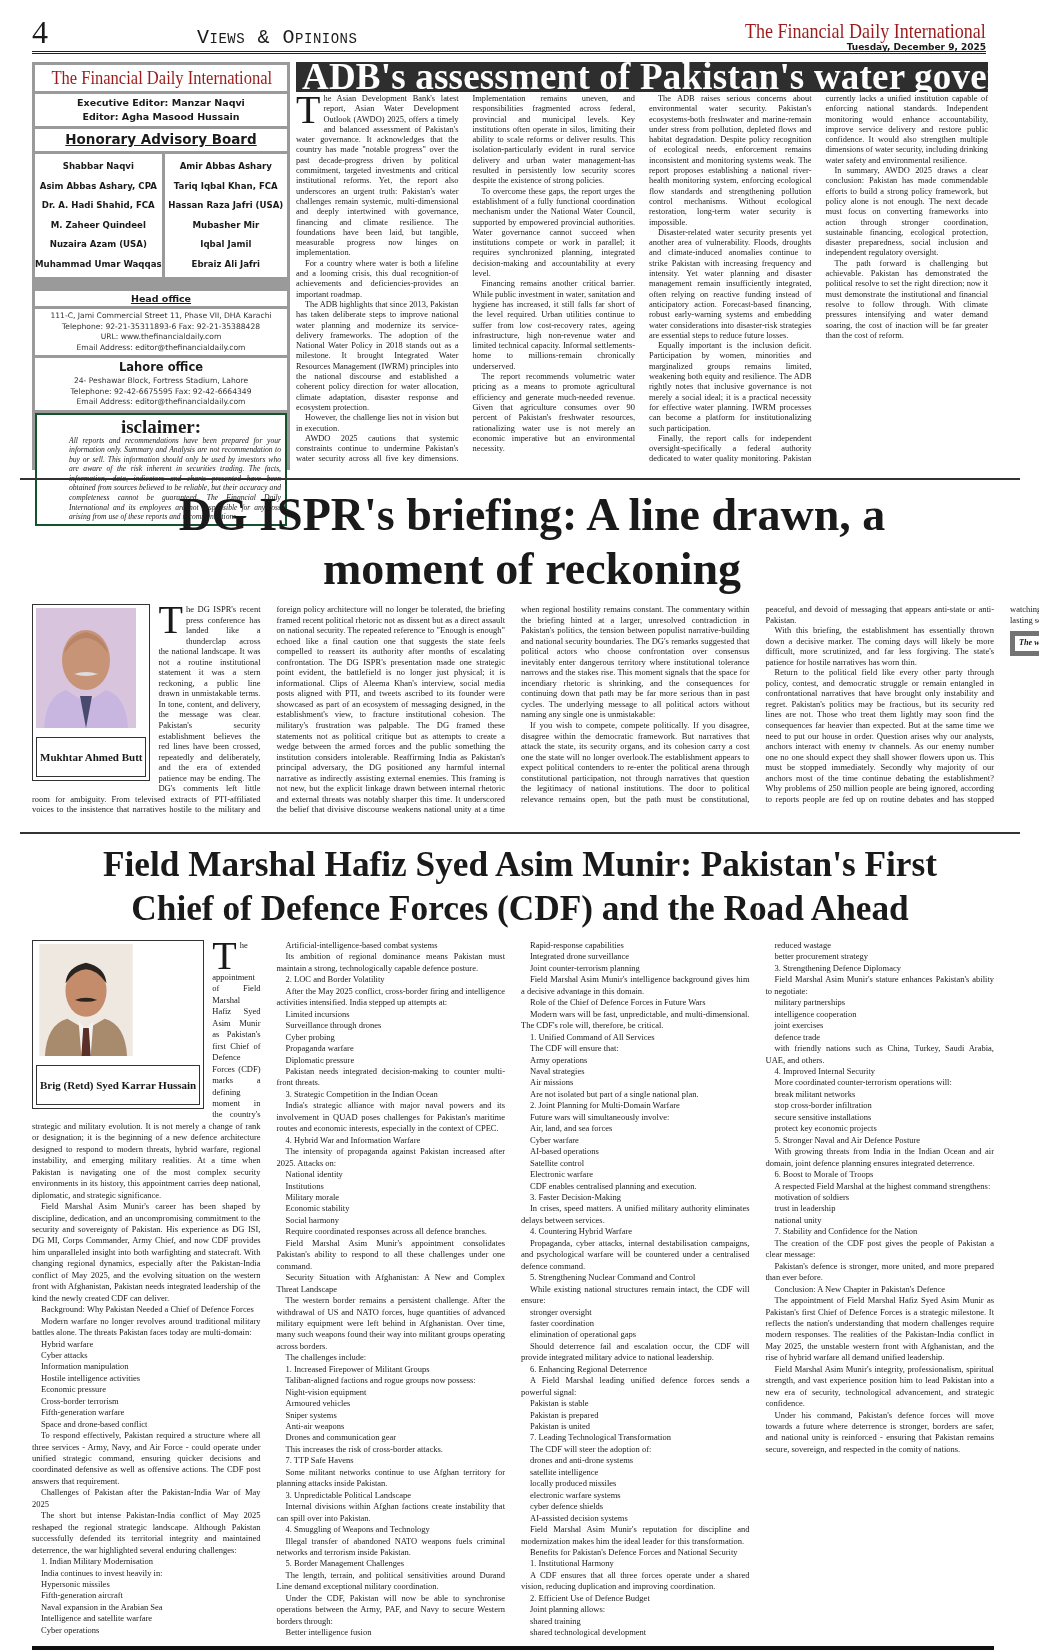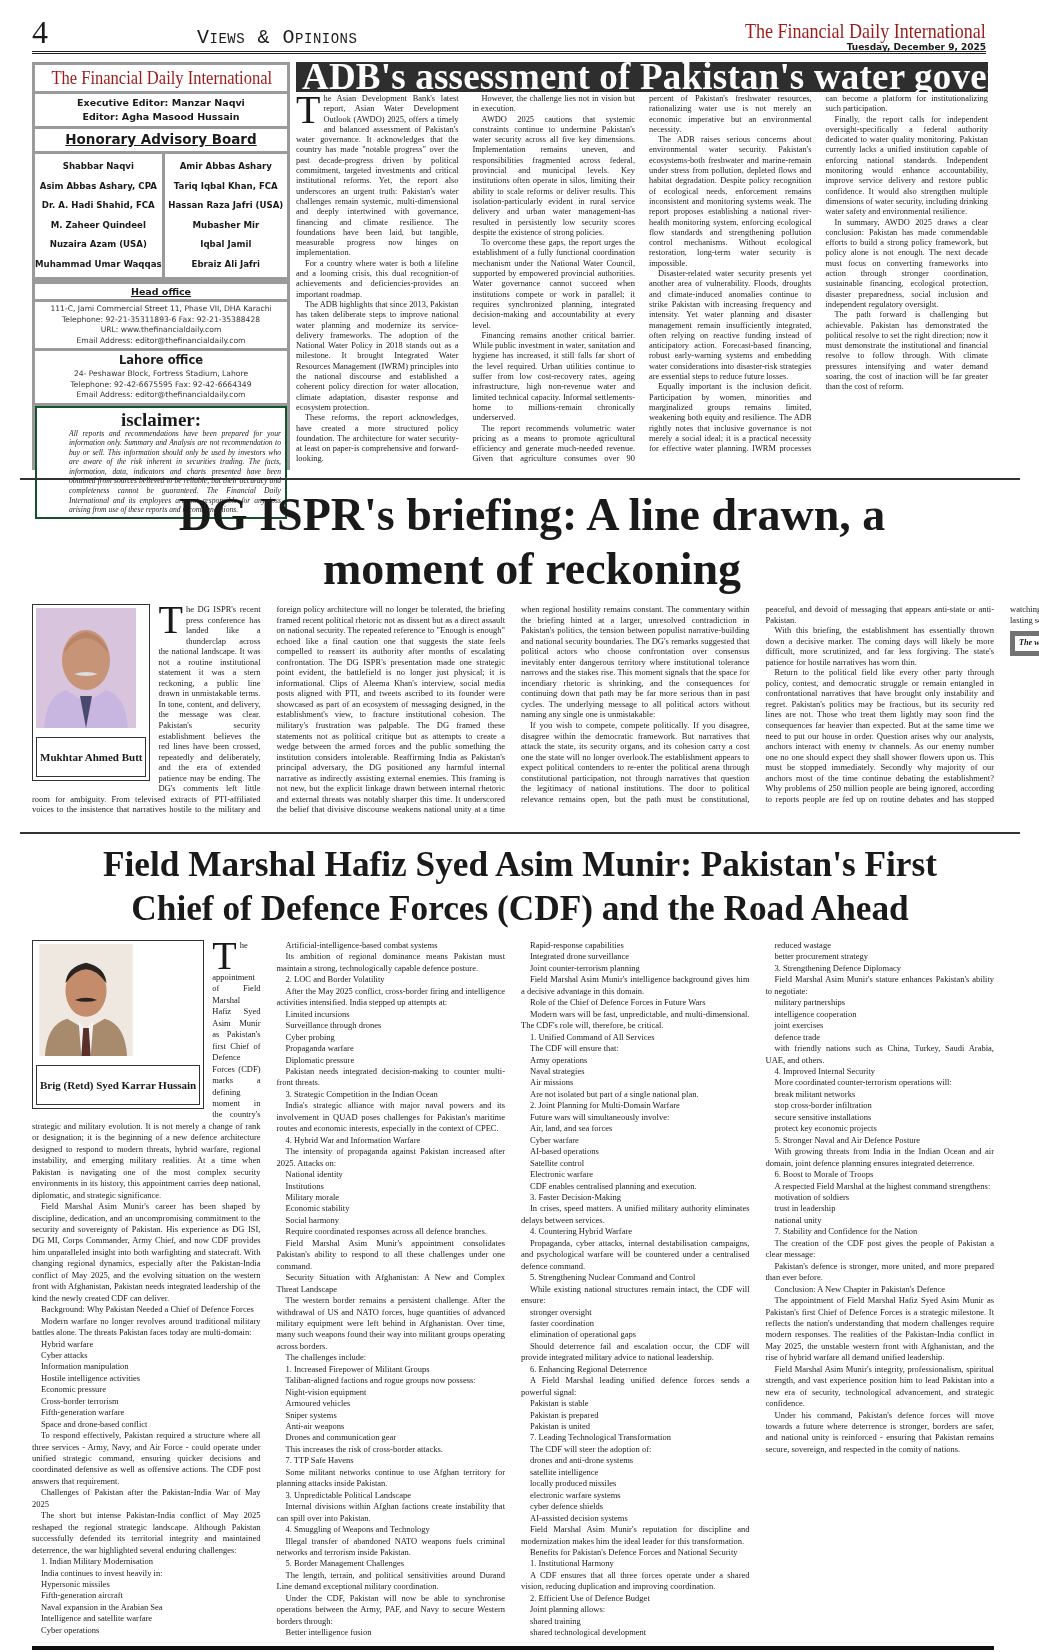--- a/index.html
+++ b/index.html
@@ -12,21 +12,21 @@
   .section-title { position: absolute; left: 165px; top: 18px; font-size: 20px; font-variant: small-caps; letter-spacing: 0.5px; font-family: Liberation Mono, monospace; }
   .paper-name-top { position: absolute; right: 0; top: 10px; color: #9b1b1b; font-size: 22px; font-family: "Liberation Serif", serif; transform: scaleX(0.82); transform-origin: right top; white-space: nowrap; }
   .paper-date { position: absolute; right: 0; top: 34px; font-size: 9px; font-weight: bold; font-family: "DejaVu Sans", sans-serif; }
 
   
   .sidebar { position: absolute; left: 32px; top: 62px; width: 258px; height: 408px; background: #9a9a9a; padding: 3px; }
   .sb-box { background: #fff; margin-bottom: 3px; text-align: center; }
   .sb-paper { color: #9b1b1b; font-size: 19px; padding: 2px 0; white-space: nowrap; transform: scaleX(0.87); }
   .sb-editors { font-family: "DejaVu Sans", sans-serif; font-weight: bold; font-size: 9.5px; line-height: 14px; padding: 2px 0; }
   .sb-board-title { font-family: "DejaVu Sans", sans-serif; font-size: 13.5px; font-weight: bold; text-decoration: underline; padding: 2px 0 4px; }
-  .sb-board { display: flex; gap: 3px; margin-bottom: 7px; }
+  .sb-board { display: flex; gap: 3px; margin-bottom: 14px; }
   .sb-board-col { flex: 1; background: #fff; padding: 3px 0; }
   .sb-board-col div { font-family: "DejaVu Sans", sans-serif; font-weight: bold; font-size: 8.6px; line-height: 19.5px; text-align: center; white-space: nowrap; }
   .sb-office-title { font-family: "DejaVu Sans", sans-serif; font-weight: bold; font-size: 9.5px; text-decoration: underline; padding: 2px 0; }
   .sb-office-title.big { text-decoration: none; font-size: 11.5px; }
   .sb-office-line { font-family: "DejaVu Sans", sans-serif; font-size: 7.6px; line-height: 10.5px; color: #333; }
   .sb-disclaimer { background: #fff; border: 2px solid #14532d; padding: 2px 4px; text-align: left; }
   .sb-disc-title { font-size: 19px; font-weight: bold; text-align: center; line-height: 19px; }
   .sb-disc-text { font-size: 7.6px; font-style: italic; line-height: 9.6px; text-align: justify; margin-left: 28px; }
 
   
@@ -111,21 +111,20 @@
     <div class="sb-disc-text">All reports and recommendations have been prepared for your information only. Summary and Analysis are not recommendation to buy or sell. This information should only be used by investors who are aware of the risk inherent in securities trading. The facts, information, data, indicators and charts presented have been obtained from sources believed to be reliable, but their accuracy and completeness cannot be guaranteed. The Financial Daily International and its employees are not responsible for any loss arising from use of these reports and recommendations.</div>
   </div>
 </aside>
 
 <article class="adb">
   <h1 class="adb-headline">ADB's assessment of Pakistan's water governance</h1>
   <div class="adb-body">
     <p><span class="dropcap">T</span><span>he Asian Development Bank's latest report, Asian Water Development Outlook (AWDO) 2025, offers a timely and balanced assessment of Pakistan's water governance. It acknowledges that the country has made "notable progress" over the past decade-progress driven by political commitment, targeted investments and critical institutional reforms. Yet, the report also underscores an urgent truth: Pakistan's water challenges remain systemic, multi-dimensional and deeply intertwined with governance, financing and climate resilience. The foundations have been laid, but tangible, measurable progress now hinges on implementation.</span></p>
     <p>For a country where water is both a lifeline and a looming crisis, this dual recognition-of achievements and deficiencies-provides an important roadmap.</p>
     <p>The ADB highlights that since 2013, Pakistan has taken deliberate steps to improve national water planning and modernize its service-delivery frameworks. The adoption of the National Water Policy in 2018 stands out as a milestone. It brought Integrated Water Resources Management (IWRM) principles into the national discourse and established a coherent policy direction for water allocation, climate adaptation, disaster response and ecosystem protection.</p>
-    <p>These reforms, the report acknowledges, have created a more structured policy foundation. The architecture for water security-at least on paper-is comprehensive and forward-looking.</p>
     <p>However, the challenge lies not in vision but in execution.</p>
     <p>AWDO 2025 cautions that systemic constraints continue to undermine Pakistan's water security across all five key dimensions. Implementation remains uneven, and responsibilities fragmented across federal, provincial and municipal levels. Key institutions often operate in silos, limiting their ability to scale reforms or deliver results. This isolation-particularly evident in rural service delivery and urban water management-has resulted in persistently low security scores despite the existence of strong policies.</p>
     <p>To overcome these gaps, the report urges the establishment of a fully functional coordination mechanism under the National Water Council, supported by empowered provincial authorities. Water governance cannot succeed when institutions compete or work in parallel; it requires synchronized planning, integrated decision-making and accountability at every level.</p>
     <p>Financing remains another critical barrier. While public investment in water, sanitation and hygiene has increased, it still falls far short of the level required. Urban utilities continue to suffer from low cost-recovery rates, ageing infrastructure, high non-revenue water and limited technical capacity. Informal settlements-home to millions-remain chronically underserved.</p>
     <p>The report recommends volumetric water pricing as a means to promote agricultural efficiency and generate much-needed revenue. Given that agriculture consumes over 90 percent of Pakistan's freshwater resources, rationalizing water use is not merely an economic imperative but an environmental necessity.</p>
     <p>The ADB raises serious concerns about environmental water security. Pakistan's ecosystems-both freshwater and marine-remain under stress from pollution, depleted flows and habitat degradation. Despite policy recognition of ecological needs, enforcement remains inconsistent and monitoring systems weak. The report proposes establishing a national river-health monitoring system, enforcing ecological flow standards and strengthening pollution control mechanisms. Without ecological restoration, long-term water security is impossible.</p>
     <p>Disaster-related water security presents yet another area of vulnerability. Floods, droughts and climate-induced anomalies continue to strike Pakistan with increasing frequency and intensity. Yet water planning and disaster management remain insufficiently integrated, often relying on reactive funding instead of anticipatory action. Forecast-based financing, robust early-warning systems and embedding water considerations into disaster-risk strategies are essential steps to reduce future losses.</p>
     <p>Equally important is the inclusion deficit. Participation by women, minorities and marginalized groups remains limited, weakening both equity and resilience. The ADB rightly notes that inclusive governance is not merely a social ideal; it is a practical necessity for effective water planning. IWRM processes can become a platform for institutionalizing such participation.</p>
     <p>Finally, the report calls for independent oversight-specifically a federal authority dedicated to water quality monitoring. Pakistan currently lacks a unified institution capable of enforcing national standards. Independent monitoring would enhance accountability, improve service delivery and restore public confidence. It would also strengthen multiple dimensions of water security, including drinking water safety and environmental resilience.</p>
     <p>In summary, AWDO 2025 draws a clear conclusion: Pakistan has made commendable efforts to build a strong policy framework, but policy alone is not enough. The next decade must focus on converting frameworks into action through stronger coordination, sustainable financing, ecological protection, disaster preparedness, social inclusion and independent regulatory oversight.</p>

